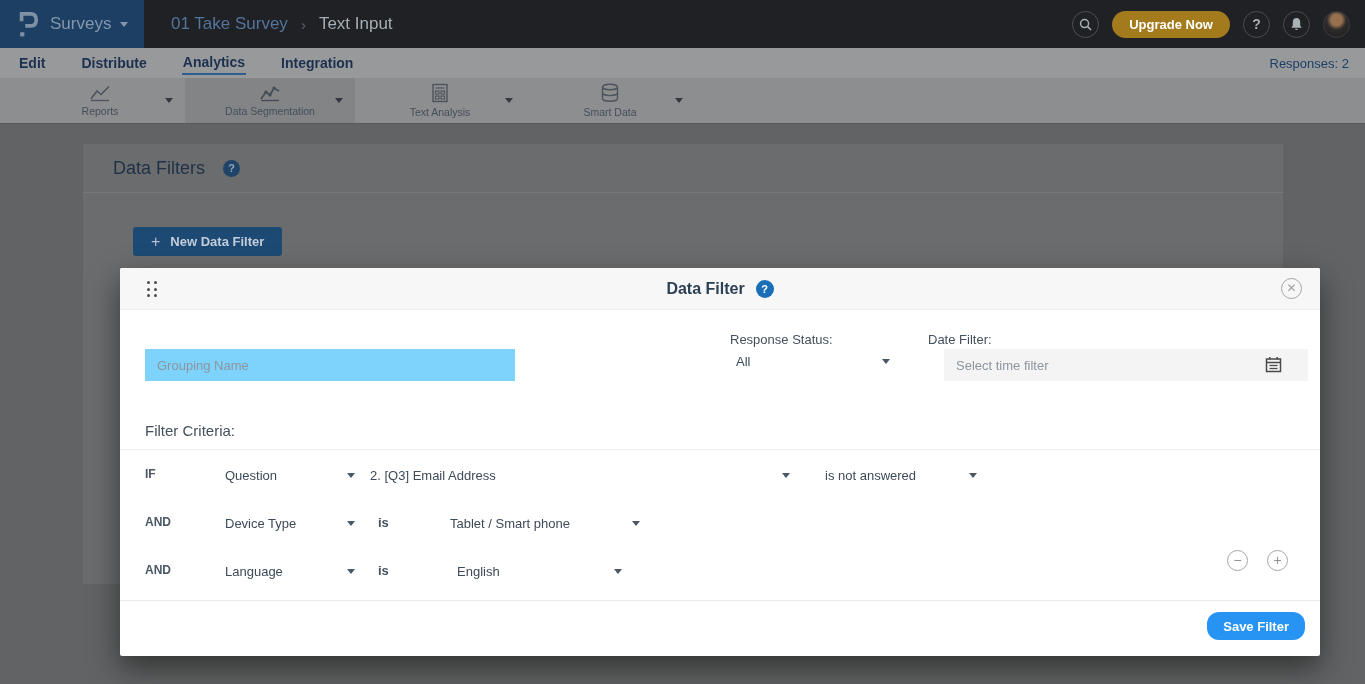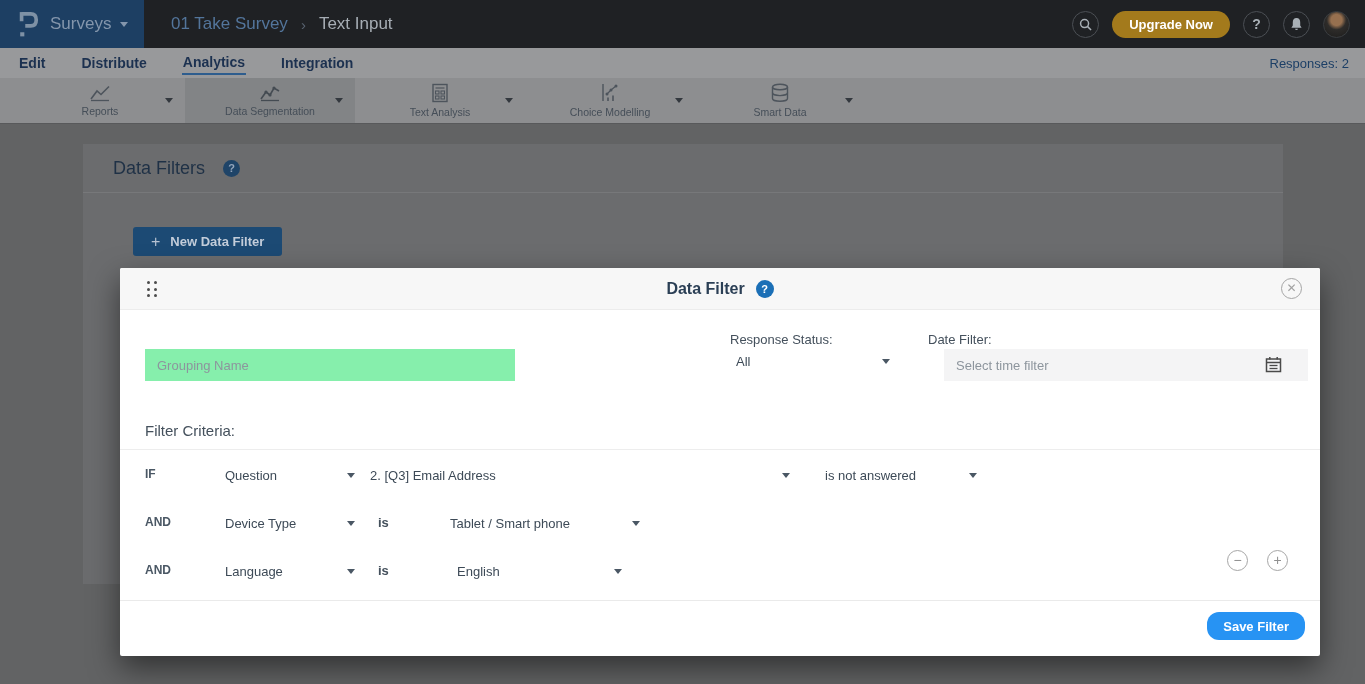--- a/index.html
+++ b/index.html
@@ -54,21 +54,21 @@
            box-shadow:0 12px 30px rgba(0,0,0,0.5); }
   .modal-header { position:relative; height:42px; background:#f7f7f7; border-bottom:1px solid #ececec; border-radius:2px 2px 0 0; display:flex; align-items:center; justify-content:center; }
   .modal-title { font-size:16px; font-weight:bold; color:#2b3f55; }
   .modal-help { width:18px; height:18px; border-radius:50%; background:#1b6fb6; color:#fff; font-size:11px; font-weight:bold; display:inline-flex; align-items:center; justify-content:center; margin-left:11px; cursor:pointer; }
   .drag-handle { position:absolute; left:27px; top:13px; display:grid; grid-template-columns:3px 3px; grid-template-rows:3px 3px 3px; gap:3.5px; cursor:move; }
   .drag-handle i { width:3px; height:3px; border-radius:50%; background:#4c4c4c; }
   .modal-close { position:absolute; right:18px; top:10px; width:21px; height:21px; border:1.5px solid #a5a5a5; border-radius:50%; color:#a0a0a0; font-size:12px; line-height:18px; text-align:center; cursor:pointer; }
   .modal-body { position:relative; height:346px; font-size:13px; color:#3d4a57; }
 
   .f-label { position:absolute; top:22px; font-size:13px; color:#44505c; }
-  .f-input { position:absolute; top:39px; height:32px; background:#86efac; border:none; padding:0 12px; font-size:13px; color:#5a646d; font-family:inherit; }
+  .f-input { position:absolute; top:39px; height:32px; background:#7dd3fc; border:none; padding:0 12px; font-size:13px; color:#5a646d; font-family:inherit; }
   .f-input::placeholder { color:#8d959d; opacity:1; }
   .sel { display:flex; align-items:center; justify-content:space-between; cursor:pointer; }
   .sel .caret { border-top-color:#4a5764; }
   .status-sel { position:absolute; left:616px; top:44px; width:154px; }
   .date-wrap { position:absolute; left:808px; top:39px; width:364px; height:32px; }
   .date-wrap input { position:absolute; left:16px; top:0; width:364px; height:32px; background:#f4f4f5; border:none; padding:0 40px 0 12px; font-size:13px; font-family:inherit; color:#5a646d; }
   .date-wrap input::placeholder { color:#8d959d; opacity:1; }
   .cal-icon { position:absolute; right:10px; top:7px; cursor:pointer; }
 
   .criteria-heading { position:absolute; left:25px; top:112px; font-size:15px; color:#44505c; }
@@ -167,35 +167,20 @@
         <svg width="20" height="20" viewBox="0 0 20 20">
           <rect x="3" y="1.5" width="14" height="17" fill="none" stroke="#4d545c" stroke-width="1.4"></rect>
           <line x1="5.5" y1="5" x2="14.5" y2="5" stroke="#4d545c" stroke-width="1.2"></line>
           <rect x="5.5" y="8" width="3.5" height="3" fill="none" stroke="#4d545c" stroke-width="1.1"></rect>
           <rect x="11" y="8" width="3.5" height="3" fill="none" stroke="#4d545c" stroke-width="1.1"></rect>
           <rect x="5.5" y="13" width="3.5" height="3" fill="none" stroke="#4d545c" stroke-width="1.1"></rect>
           <rect x="11" y="13" width="3.5" height="3" fill="none" stroke="#4d545c" stroke-width="1.1"></rect>
         </svg>
       </span>
       <span class="tool-label">Text Analysis</span>
-      <span class="caret tool-caret"></span>
-    </div>
-    <div class="tool-group">
-      <span class="tool-icon">
-        <svg width="20" height="20" viewBox="0 0 20 20">
-          <line x1="3" y1="1" x2="3" y2="18" stroke="#4d545c" stroke-width="1.4"></line>
-          <polyline points="7,11 11,7 16,3" fill="none" stroke="#4d545c" stroke-width="1.2"></polyline>
-          <circle cx="7" cy="11" r="1.5" fill="#4d545c"></circle>
-            <circle cx="11" cy="7" r="1.5" fill="#4d545c"></circle>
-            <circle cx="16" cy="3" r="1.5" fill="#4d545c"></circle>
-          <line x1="8" y1="14.5" x2="8" y2="18" stroke="#4d545c" stroke-width="1.6"></line>
-          <line x1="13" y1="12.5" x2="13" y2="18" stroke="#4d545c" stroke-width="1.6"></line>
-        </svg>
-      </span>
-      <span class="tool-label">Choice Modelling</span>
       <span class="caret tool-caret"></span>
     </div>
     <div class="tool-group">
       <span class="tool-icon">
         <svg width="22" height="20" viewBox="0 0 22 20">
           <ellipse cx="11" cy="4" rx="7.5" ry="2.8" fill="none" stroke="#4d545c" stroke-width="1.4"></ellipse>
           <path d="M3.5 4 V15.5 a7.5 2.8 0 0 0 15 0 V4" fill="none" stroke="#4d545c" stroke-width="1.4"></path>
           <path d="M3.5 9.8 a7.5 2.8 0 0 0 15 0" fill="none" stroke="#4d545c" stroke-width="1.4"></path>
         </svg>
       </span>

